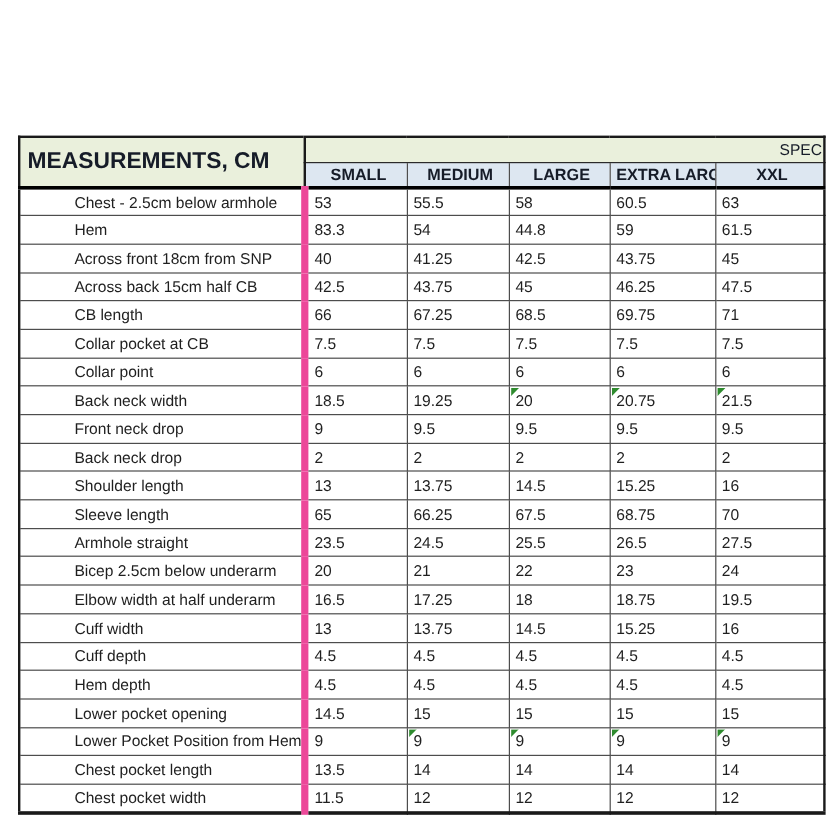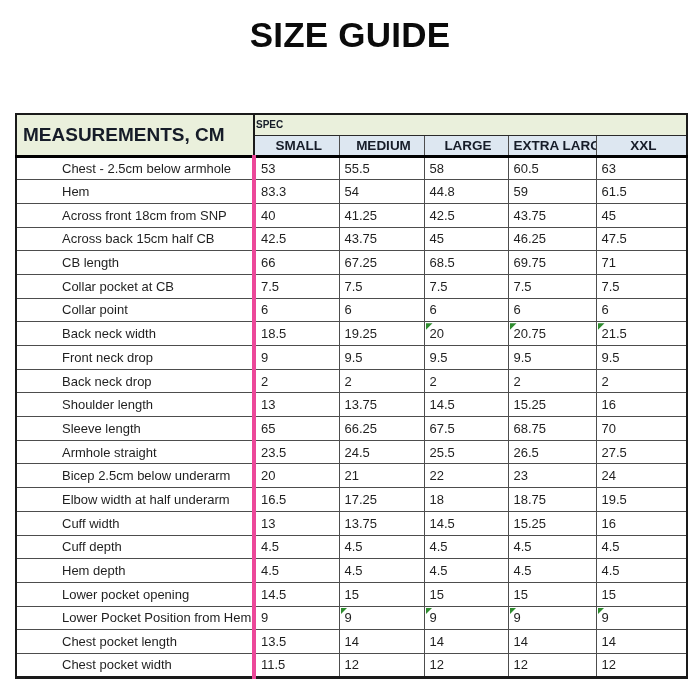--- a/index.html
+++ b/index.html
@@ -27,49 +27,48 @@
   th.corner {
     background: var(--header-green, #eaf0dc);
     text-align: left; padding-left: 6px;
     font-size: 19px; font-weight: 700; color: #161c28;
     border-right: 2px solid #1a1a1a;
     border-bottom: 3px solid #000;
   }
   tr.spec-row { height: 21px; }
   th.spec {
     background: var(--header-green, #eaf0dc);
-    text-align: left; font-size: 10px; font-weight: 700; color: #161c28;
+    text-align: right; font-size: 13px; font-weight: 400; color: #161c28;
     border-bottom: 1.5px solid #2a2a2a;
   }
   tr.sizes-row { height: 21px; }
   tr.sizes-row th {
     background: var(--header-blue, #dde7f1);
     text-align: center; padding-left: 5px;
     font-size: 13.5px; font-weight: 700; color: #161c28;
     border-bottom: 3px solid #000;
   }
   tbody tr { height: 23.7px; }
   tbody td {
     font-size: 13px; color: #1f1f1f;
     padding: 0 0 0 5px; vertical-align: middle;
   }
-  td.label-cell { border-right: 4px solid #ec4899; padding-left: 45px; }
+  td.label-cell { border-right: 6px solid #ec4899; padding-left: 45px; }
   td.value-cell { position: relative; }
   .flag {
     position: absolute; top: 1px; left: 1px;
     width: 7px; height: 7px;
     background: var(--flag-green, #2e8b2e);
     clip-path: polygon(0 0, 100% 0, 0 100%);
   }
 </style>
 </head>
 <body>
 
 <div class="title-block">
-  <div class="title-line">SIZE GUIDE</div>
 </div>
 
 <table class="size-table">
   <colgroup>
     <col style="width:238px">
     <col style="width:85px">
     <col style="width:85px">
     <col style="width:84px">
     <col style="width:88px">
     <col style="width:91px">

